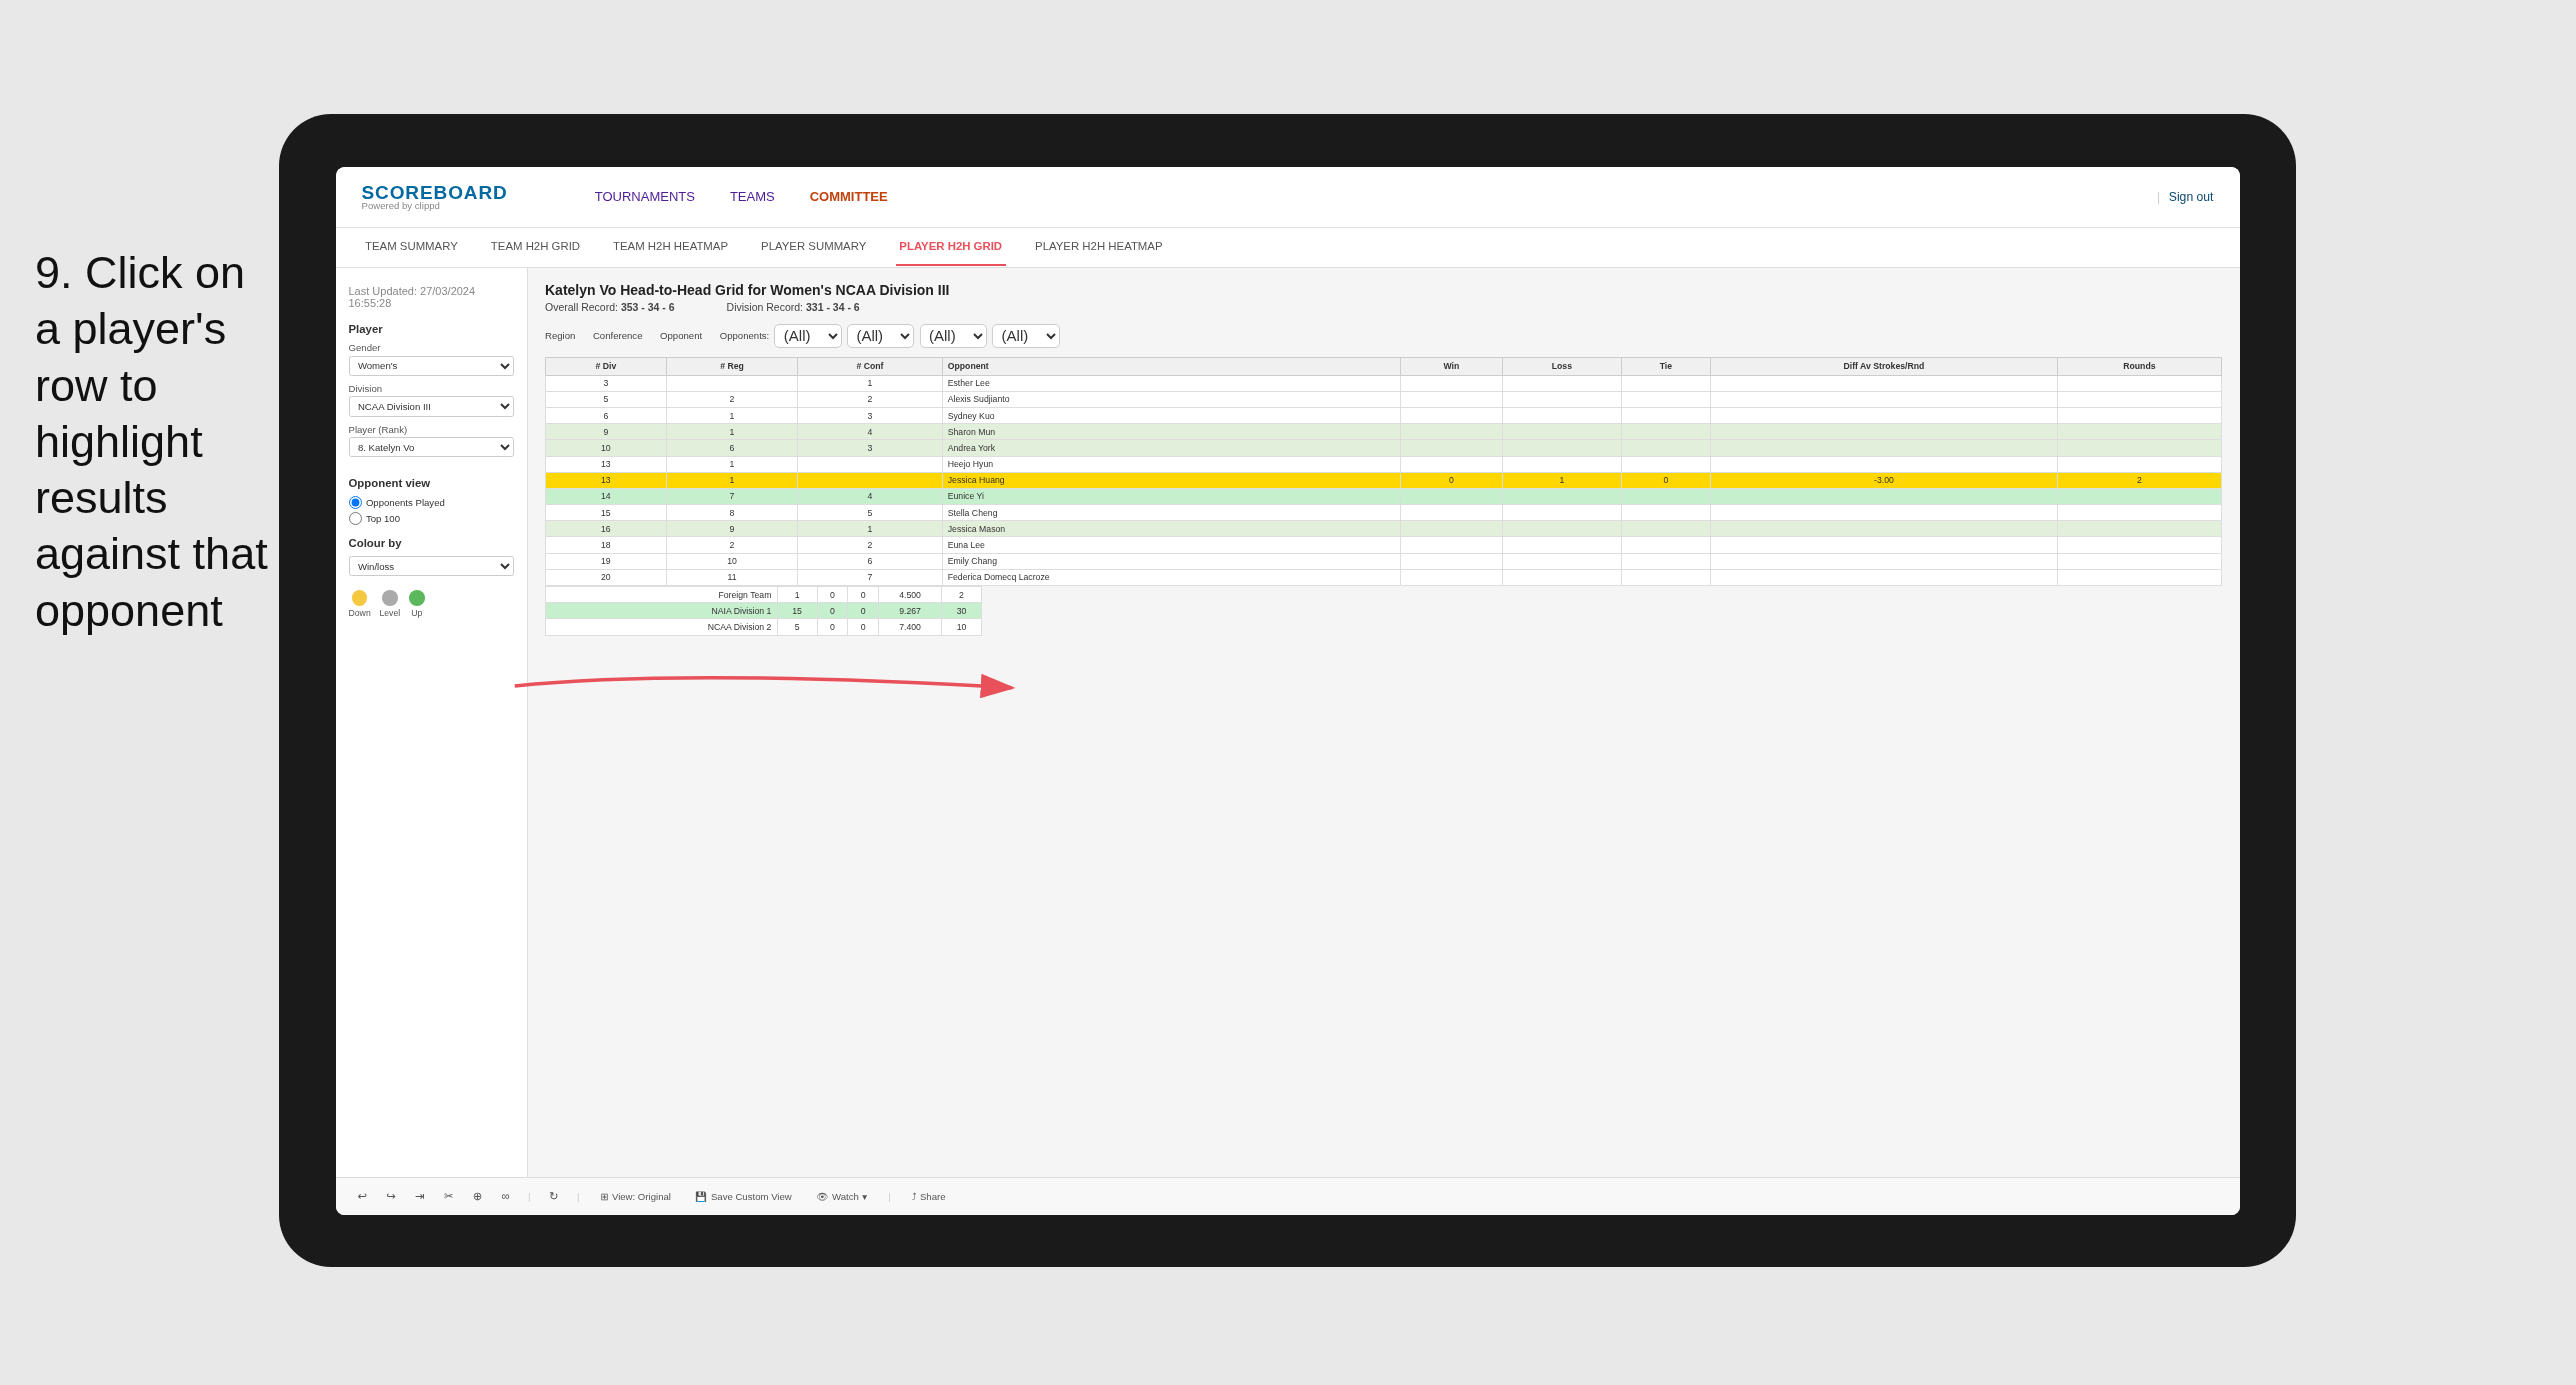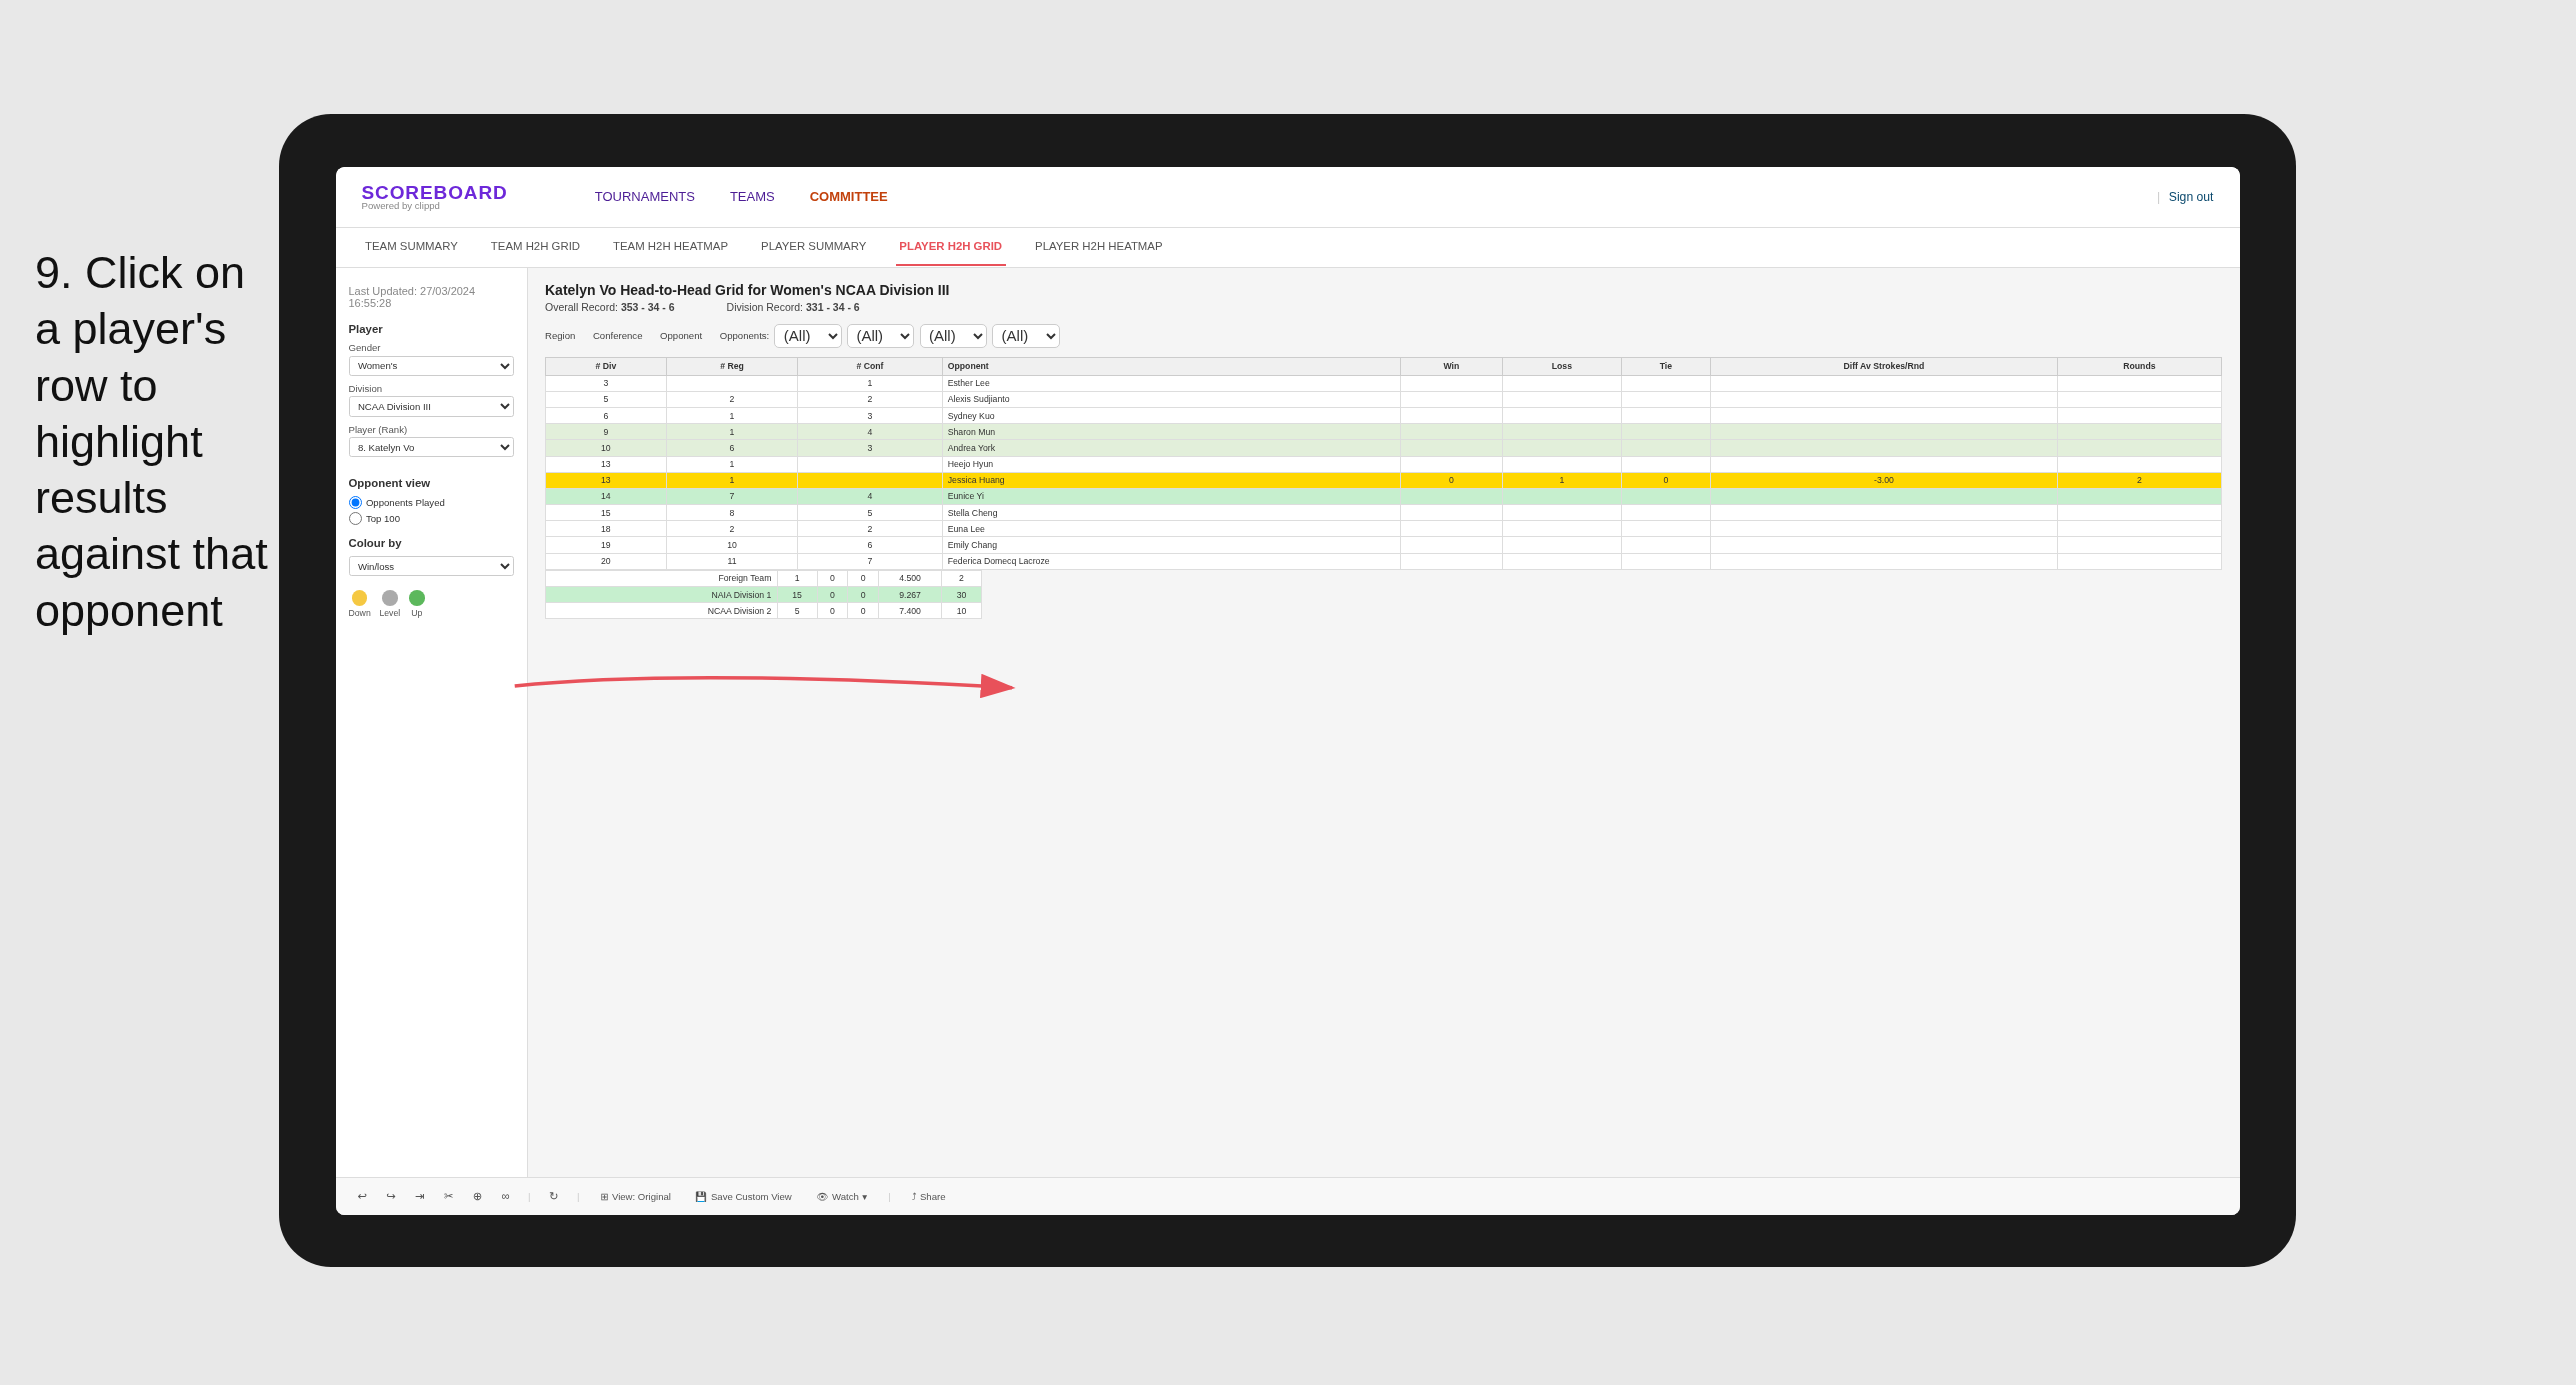--- a/index.html
+++ b/index.html
@@ -61,21 +61,21 @@
 
     .logo-area {
       display: flex;
       align-items: center;
       gap: 7px;
     }
 
     .logo-text {
       font-size: 19px;
       font-weight: 900;
-      color: #6d28d9;
+      color: #0369a1;
       letter-spacing: 0.9px;
     }
 
     .logo-sub {
       font-size: 9.6px;
       color: #888;
       display: block;
       margin-top: -3.5px;
     }
 
@@ -594,20 +594,31 @@
               <td>8</td>
               <td>5</td>
               <td class="name-cell">Stella Cheng</td>
               <td></td>
               <td></td>
               <td></td>
               <td></td>
               <td></td>
             </tr>
 
+            <tr style="background:#e2efda;">
+              <td style="background:#e2efda;">16</td>
+              <td style="background:#e2efda;">9</td>
+              <td style="background:#e2efda;">1</td>
+              <td class="name-cell" style="background:#e2efda;">Jessica Mason</td>
+              <td style="background:#e2efda;"></td>
+              <td style="background:#e2efda;"></td>
+              <td style="background:#e2efda;"></td>
+              <td style="background:#e2efda;"></td>
+              <td style="background:#e2efda;"></td>
+            </tr>
 
             <tr>
               <td>18</td>
               <td>2</td>
               <td>2</td>
               <td class="name-cell">Euna Lee</td>
               <td></td>
               <td></td>
               <td></td>
               <td></td>

